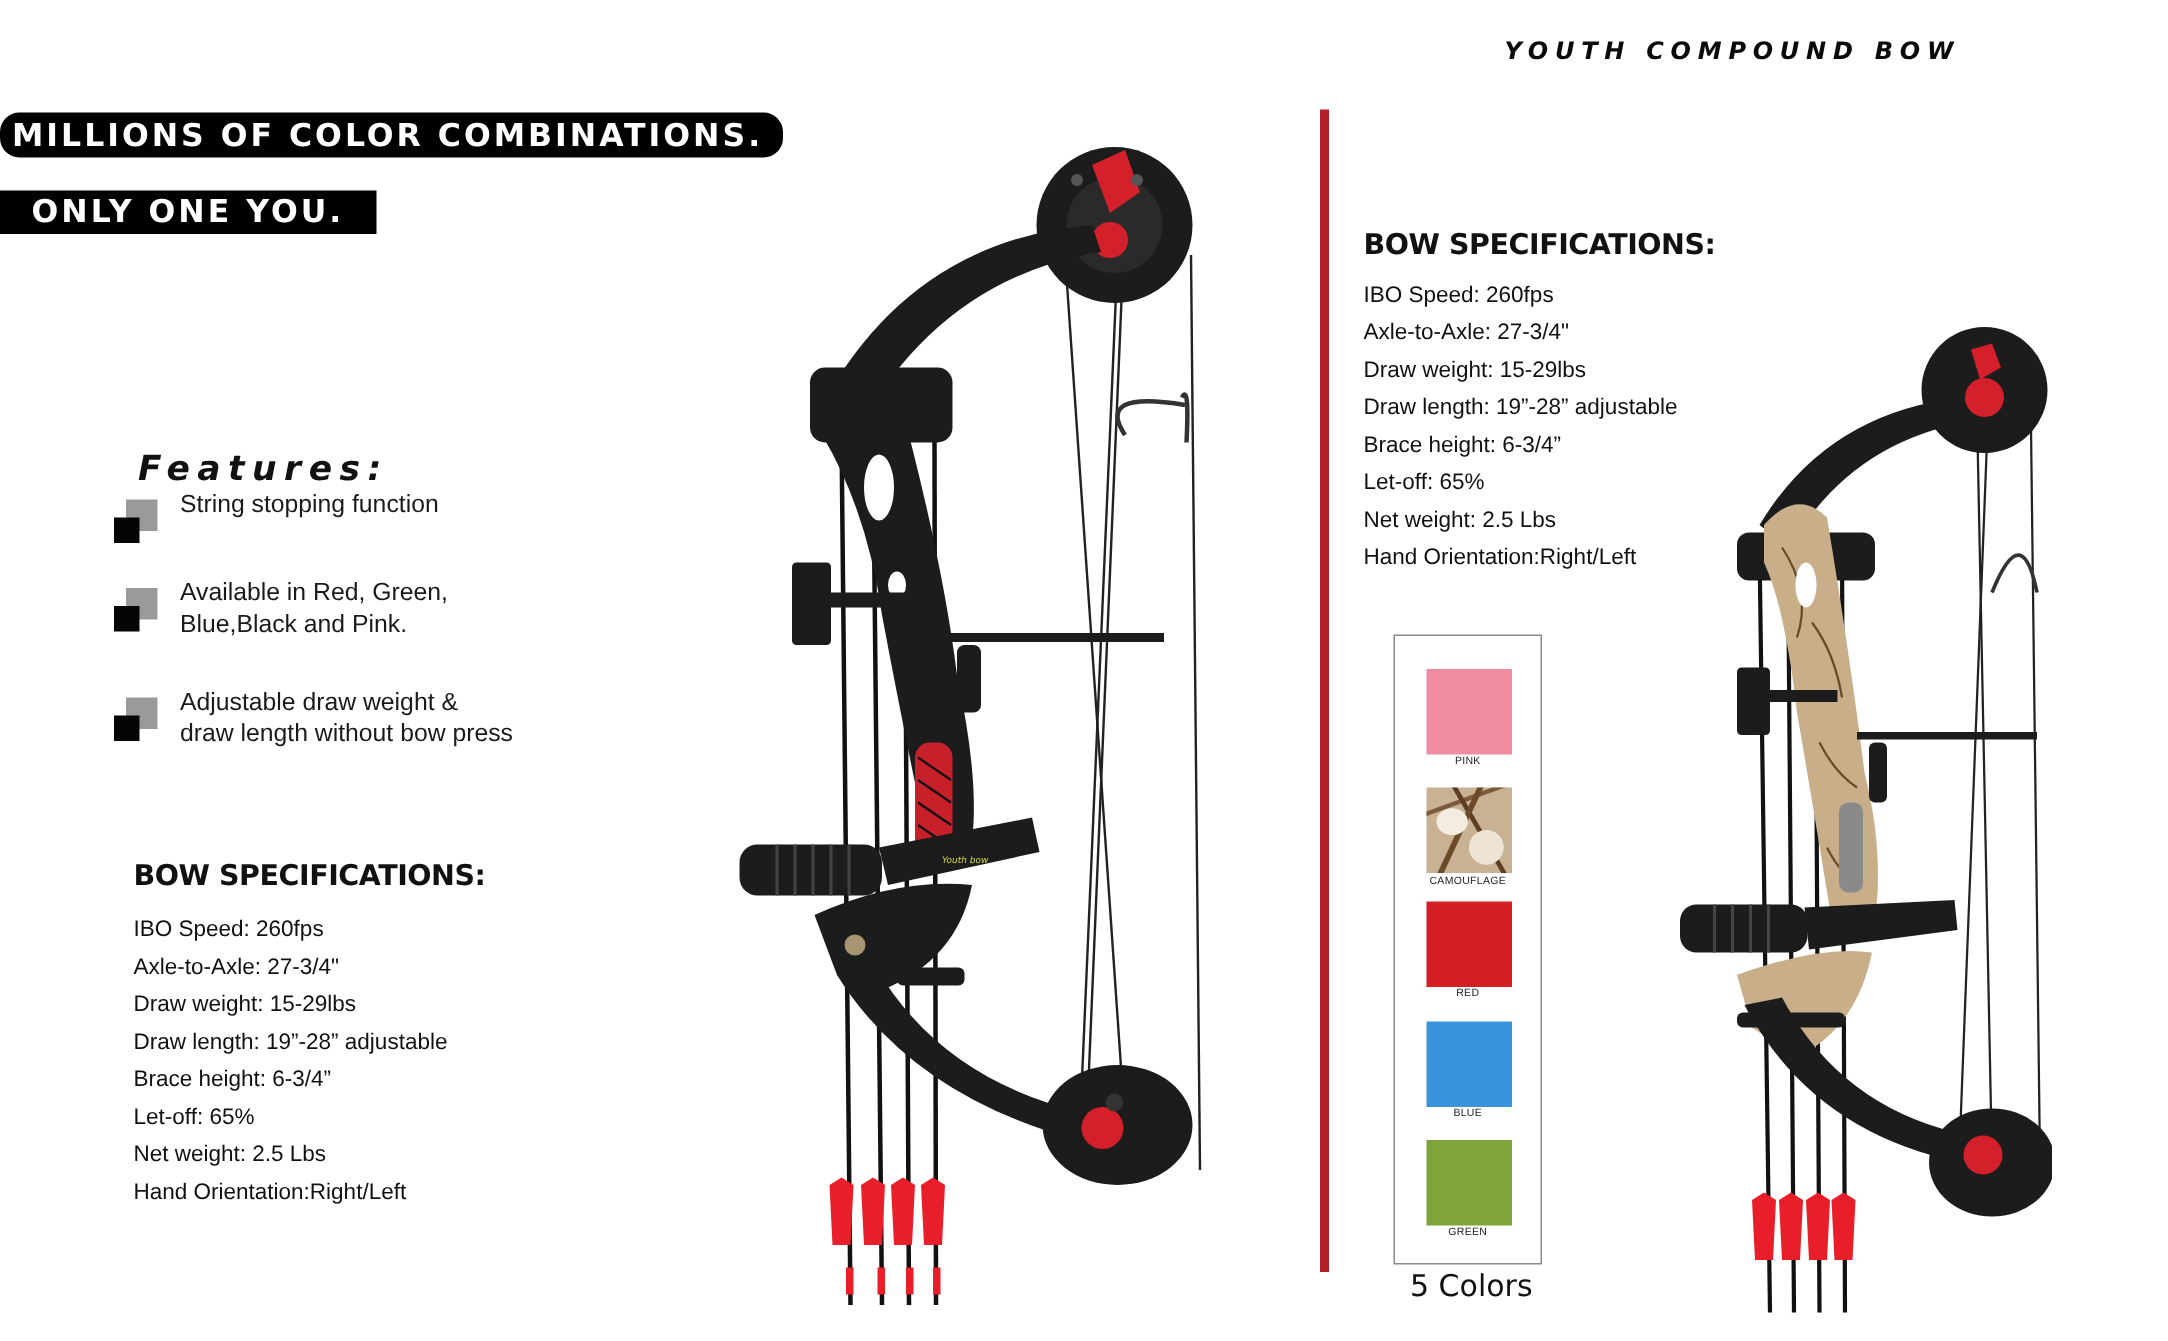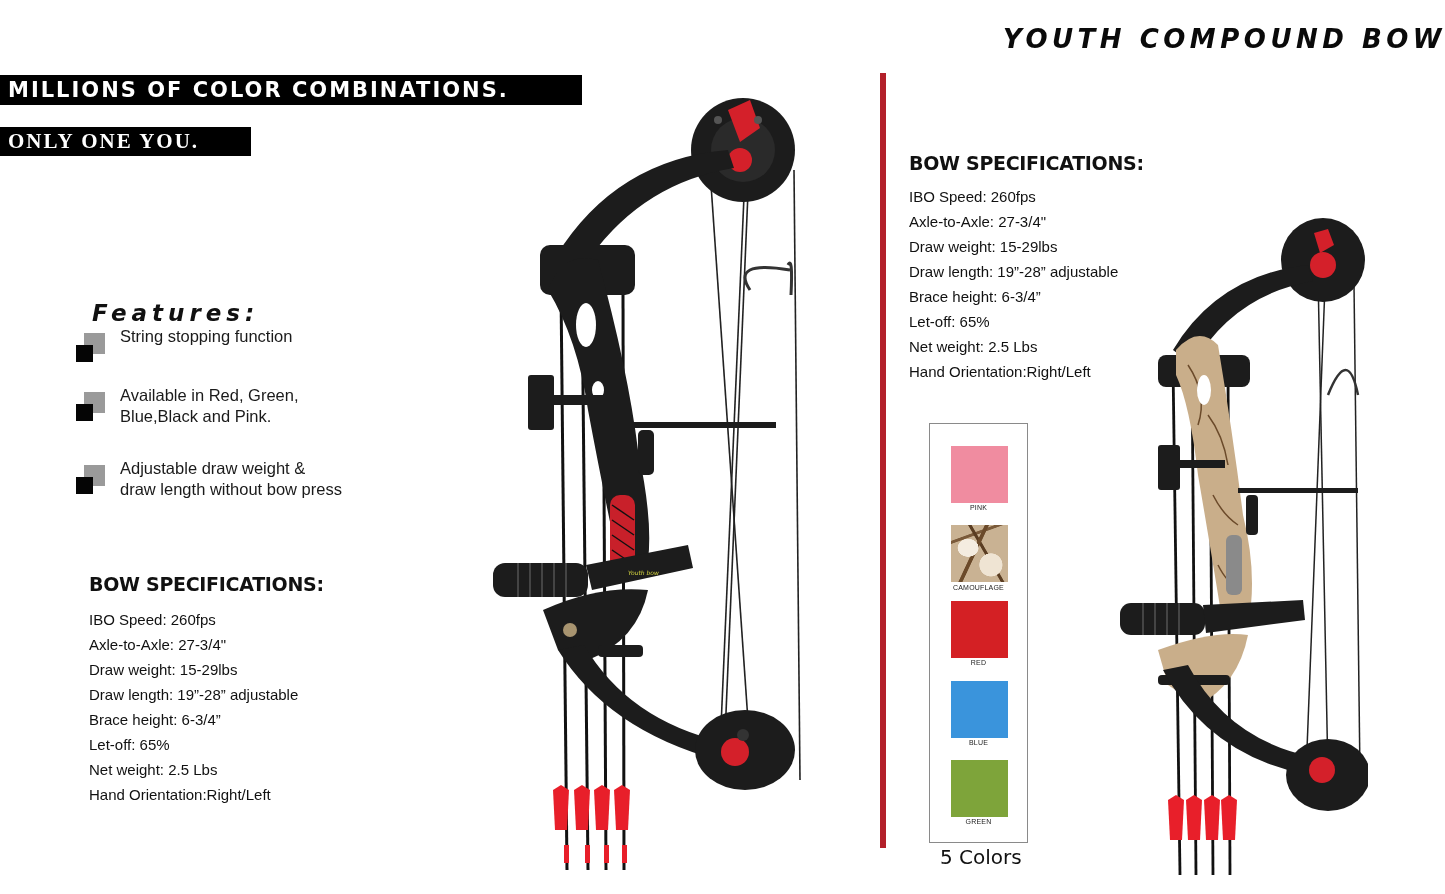--- a/index.html
+++ b/index.html
@@ -5,27 +5,27 @@
   * { box-sizing: border-box; margin: 0; padding: 0; }
   html, body { width: 1445px; height: 894px; background: #ffffff; overflow: hidden; }
   body { position: relative; font-family: "Liberation Sans", sans-serif; color: #111; }
 
   
   .banner {
     position: absolute; left: 0; background: #000; color: #fff;
     font-family: "DejaVu Sans", sans-serif; font-weight: bold;
     letter-spacing: 2px; white-space: nowrap;
   }
-  .banner.b1 { top: 75px; width: 582px; height: 30px; font-size: 21px; line-height: 30px; padding-left: 8px; }
-  .banner.b2 { top: 127px; width: 251px; height: 29px; font-size: 21px; line-height: 29px; padding-left: 8px; font-family: Liberation Serif, serif; }
+  .banner.b1 { top: 75px; width: 522px; height: 30px; font-size: 21px; line-height: 30px; padding-left: 8px; border-radius: 13px; }
+  .banner.b2 { top: 127px; width: 251px; height: 29px; font-size: 21px; line-height: 29px; padding-left: 21px; }
 
   .main-title {
     position: absolute; top: 24px; left: 1003px;
     font-family: "DejaVu Sans", sans-serif; font-weight: bold; font-style: italic;
-    font-size: 26px; letter-spacing: 4.5px; color: #0a0a0a; white-space: nowrap;
+    font-size: 16px; letter-spacing: 4.5px; color: #0a0a0a; white-space: nowrap;
   }
 
   
   .features-title {
     position: absolute; top: 264px; left: 92px;
     font-family: "DejaVu Sans", sans-serif; font-weight: bold; font-style: italic;
     font-size: 23px; letter-spacing: 5px; color: #111; margin-top: 36px;
   }
   .feature { position: absolute; left: 76px; width: 320px; }
   .feature .bullet { position: absolute; left: 0; top: 7px; width: 30px; height: 30px; }

